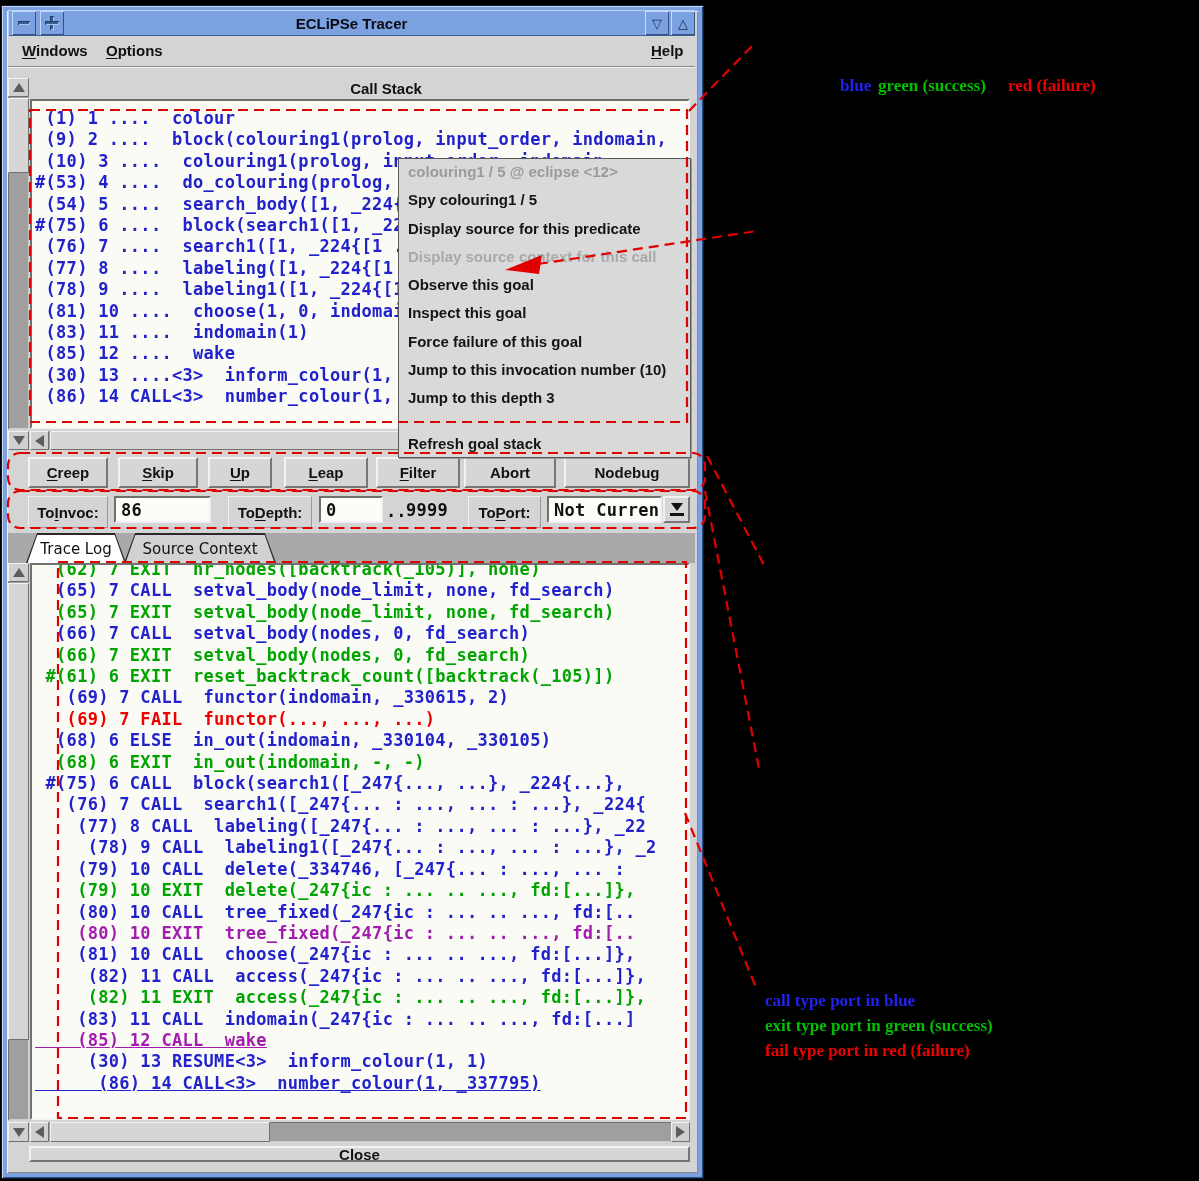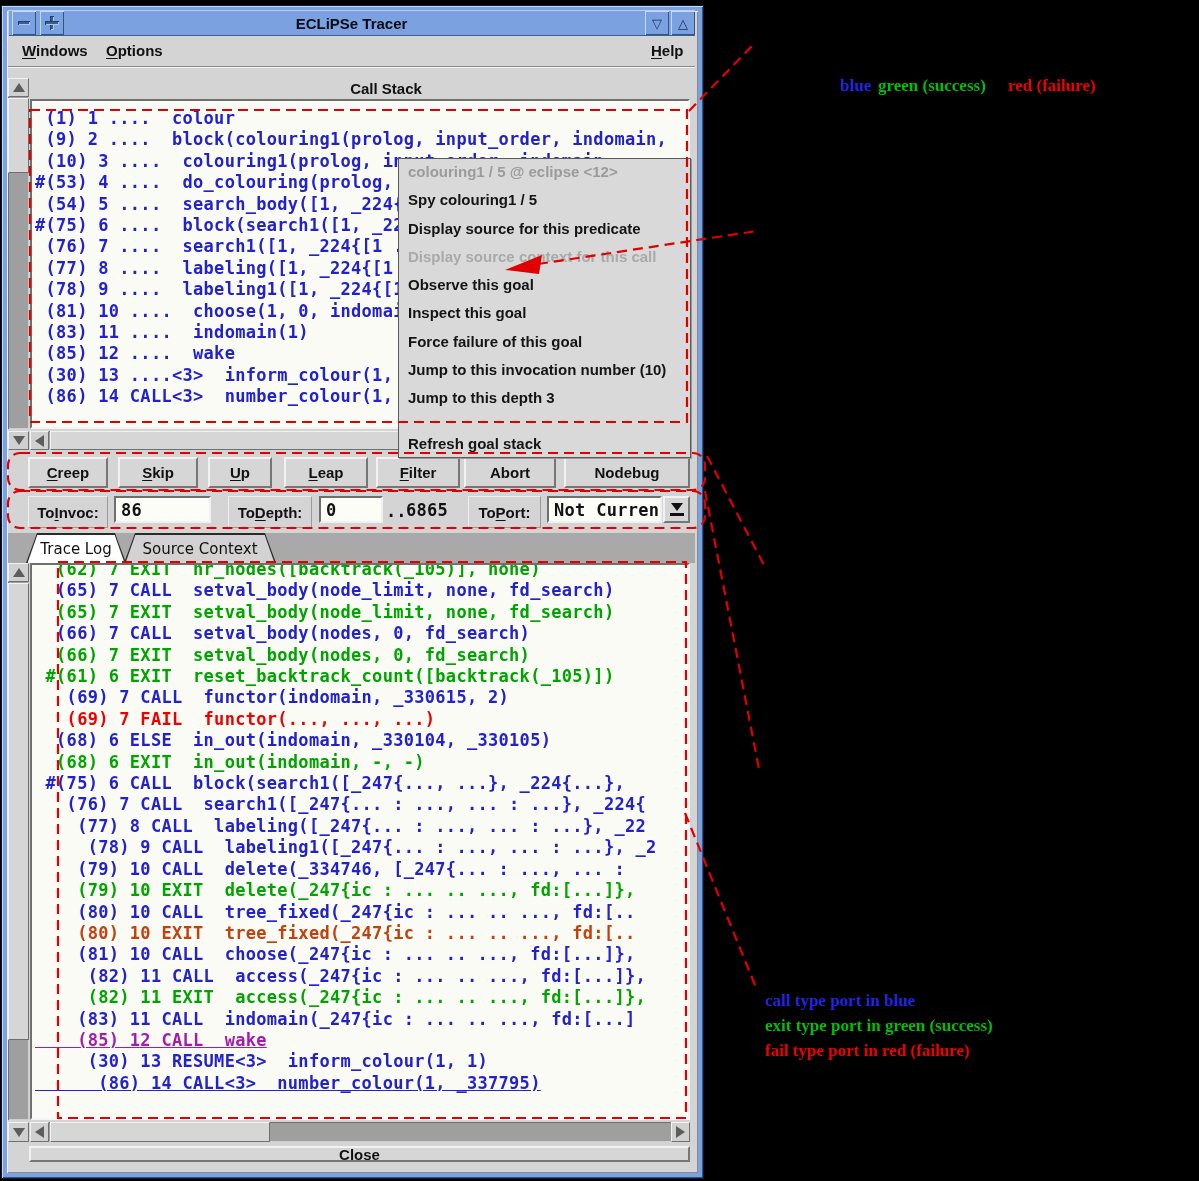--- a/index.html
+++ b/index.html
@@ -190,21 +190,21 @@
     <div class="tk-button" style="left: 376px; top: 457px; width: 84px;"><u>F</u>ilter</div>
     <div class="tk-button" style="left: 464px; top: 457px; width: 92px;">Abort</div>
     <div class="tk-button" style="left: 564px; top: 457px; width: 126px;">Nodebug</div>
   </div>
 
 <div class="tk-labelbox" style="left:28px;top:496px;width:80px;">To <u>I</u>nvoc:</div>
 <div class="tk-entry" style="left:114px;top:496px;width:97px;">86</div>
 <div class="tk-labelbox" style="left:228px;top:496px;width:84px;">To <u>D</u>epth:</div>
 <div class="tk-entry" style="left:319px;top:496px;width:64px;">0</div>
 <div class="range-sep" style="left:386px;top:501px;">..</div>
-<div class="tk-entry" style="left:401px;top:496px;width:50px;border:none;background:transparent;">6865</div>
+<div class="tk-entry" style="left:401px;top:496px;width:50px;border:none;background:transparent;">9999</div>
 <div class="tk-labelbox" style="left:468px;top:496px;width:73px;">To <u>P</u>ort:</div>
 <div class="tk-entry" style="left:547px;top:496px;width:115px;">Not Curren</div>
 <div class="tk-button" style="left:663px;top:496px;width:27px;height:27px;">
   <span class="dd-arrow-stack">
       <span class="dd-tri"></span>
       <span class="dd-bar"></span>
     </span>
 </div>
 
 <div class="abs tabstrip"></div>
@@ -236,21 +236,21 @@
       <div class="mono-line" style="color: rgb(238, 0, 0);">   (69) 7 FAIL  functor(..., ..., ...)</div>
       <div class="mono-line" style="color: rgb(34, 34, 204);">  (68) 6 ELSE  in_out(indomain, _330104, _330105)</div>
       <div class="mono-line" style="color: rgb(0, 164, 0);">  (68) 6 EXIT  in_out(indomain, -, -)</div>
       <div class="mono-line" style="color: rgb(34, 34, 204);"> #(75) 6 CALL  block(search1([_247{..., ...}, _224{...},</div>
       <div class="mono-line" style="color: rgb(34, 34, 204);">   (76) 7 CALL  search1([_247{... : ..., ... : ...}, _224{</div>
       <div class="mono-line" style="color: rgb(34, 34, 204);">    (77) 8 CALL  labeling([_247{... : ..., ... : ...}, _22</div>
       <div class="mono-line" style="color: rgb(34, 34, 204);">     (78) 9 CALL  labeling1([_247{... : ..., ... : ...}, _2</div>
       <div class="mono-line" style="color: rgb(34, 34, 204);">    (79) 10 CALL  delete(_334746, [_247{... : ..., ... :</div>
       <div class="mono-line" style="color: rgb(0, 164, 0);">    (79) 10 EXIT  delete(_247{ic : ... .. ..., fd:[...]},</div>
       <div class="mono-line" style="color: rgb(34, 34, 204);">    (80) 10 CALL  tree_fixed(_247{ic : ... .. ..., fd:[..</div>
-      <div class="mono-line" style="color: #c2410c;">    (80) 10 EXIT  tree_fixed(_247{ic : ... .. ..., fd:[..</div>
+      <div class="mono-line" style="color: #a21caf;">    (80) 10 EXIT  tree_fixed(_247{ic : ... .. ..., fd:[..</div>
       <div class="mono-line" style="color: rgb(34, 34, 204);">    (81) 10 CALL  choose(_247{ic : ... .. ..., fd:[...]},</div>
       <div class="mono-line" style="color: rgb(34, 34, 204);">     (82) 11 CALL  access(_247{ic : ... .. ..., fd:[...]},</div>
       <div class="mono-line" style="color: rgb(0, 164, 0);">     (82) 11 EXIT  access(_247{ic : ... .. ..., fd:[...]},</div>
       <div class="mono-line" style="color: rgb(34, 34, 204);">    (83) 11 CALL  indomain(_247{ic : ... .. ..., fd:[...]</div>
       <div class="mono-line" style="color: #a21caf; text-decoration: underline;">    (85) 12 CALL  wake</div>
       <div class="mono-line" style="color: rgb(34, 34, 204);">     (30) 13 RESUME&lt;3&gt;  inform_colour(1, 1)</div>
       <div class="mono-line" style="color: rgb(34, 34, 204); text-decoration: underline;">      (86) 14 CALL&lt;3&gt;  number_colour(1, _337795)</div>
     </div>
 </div>
 

